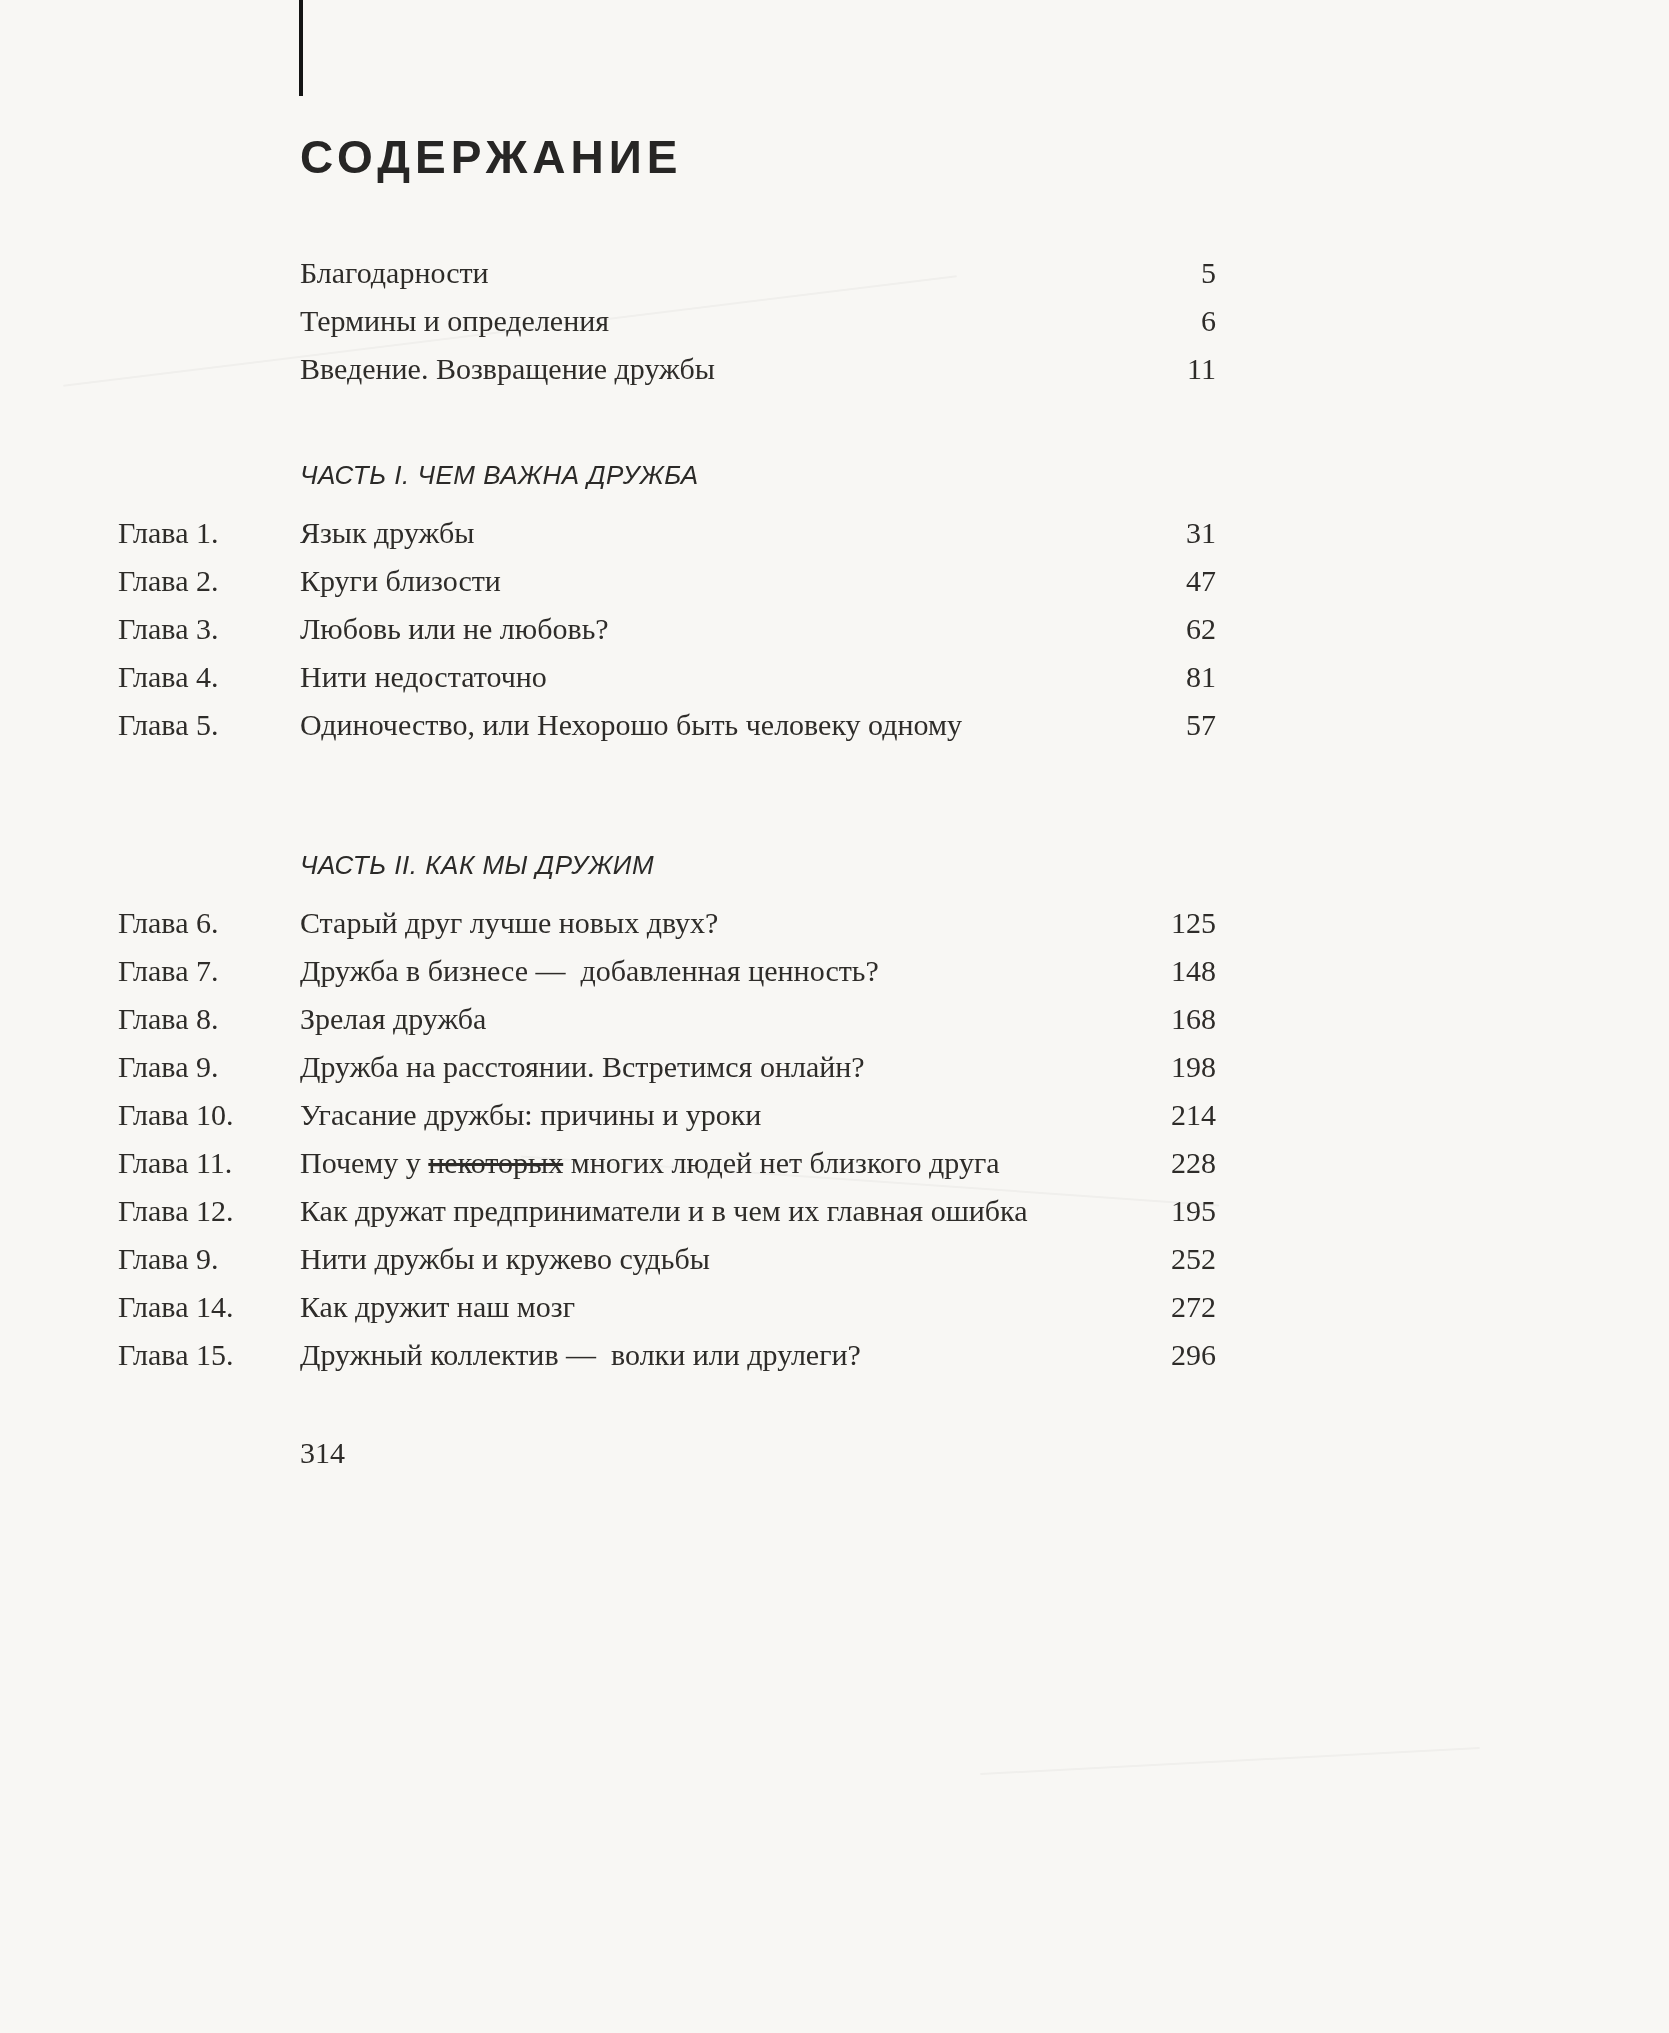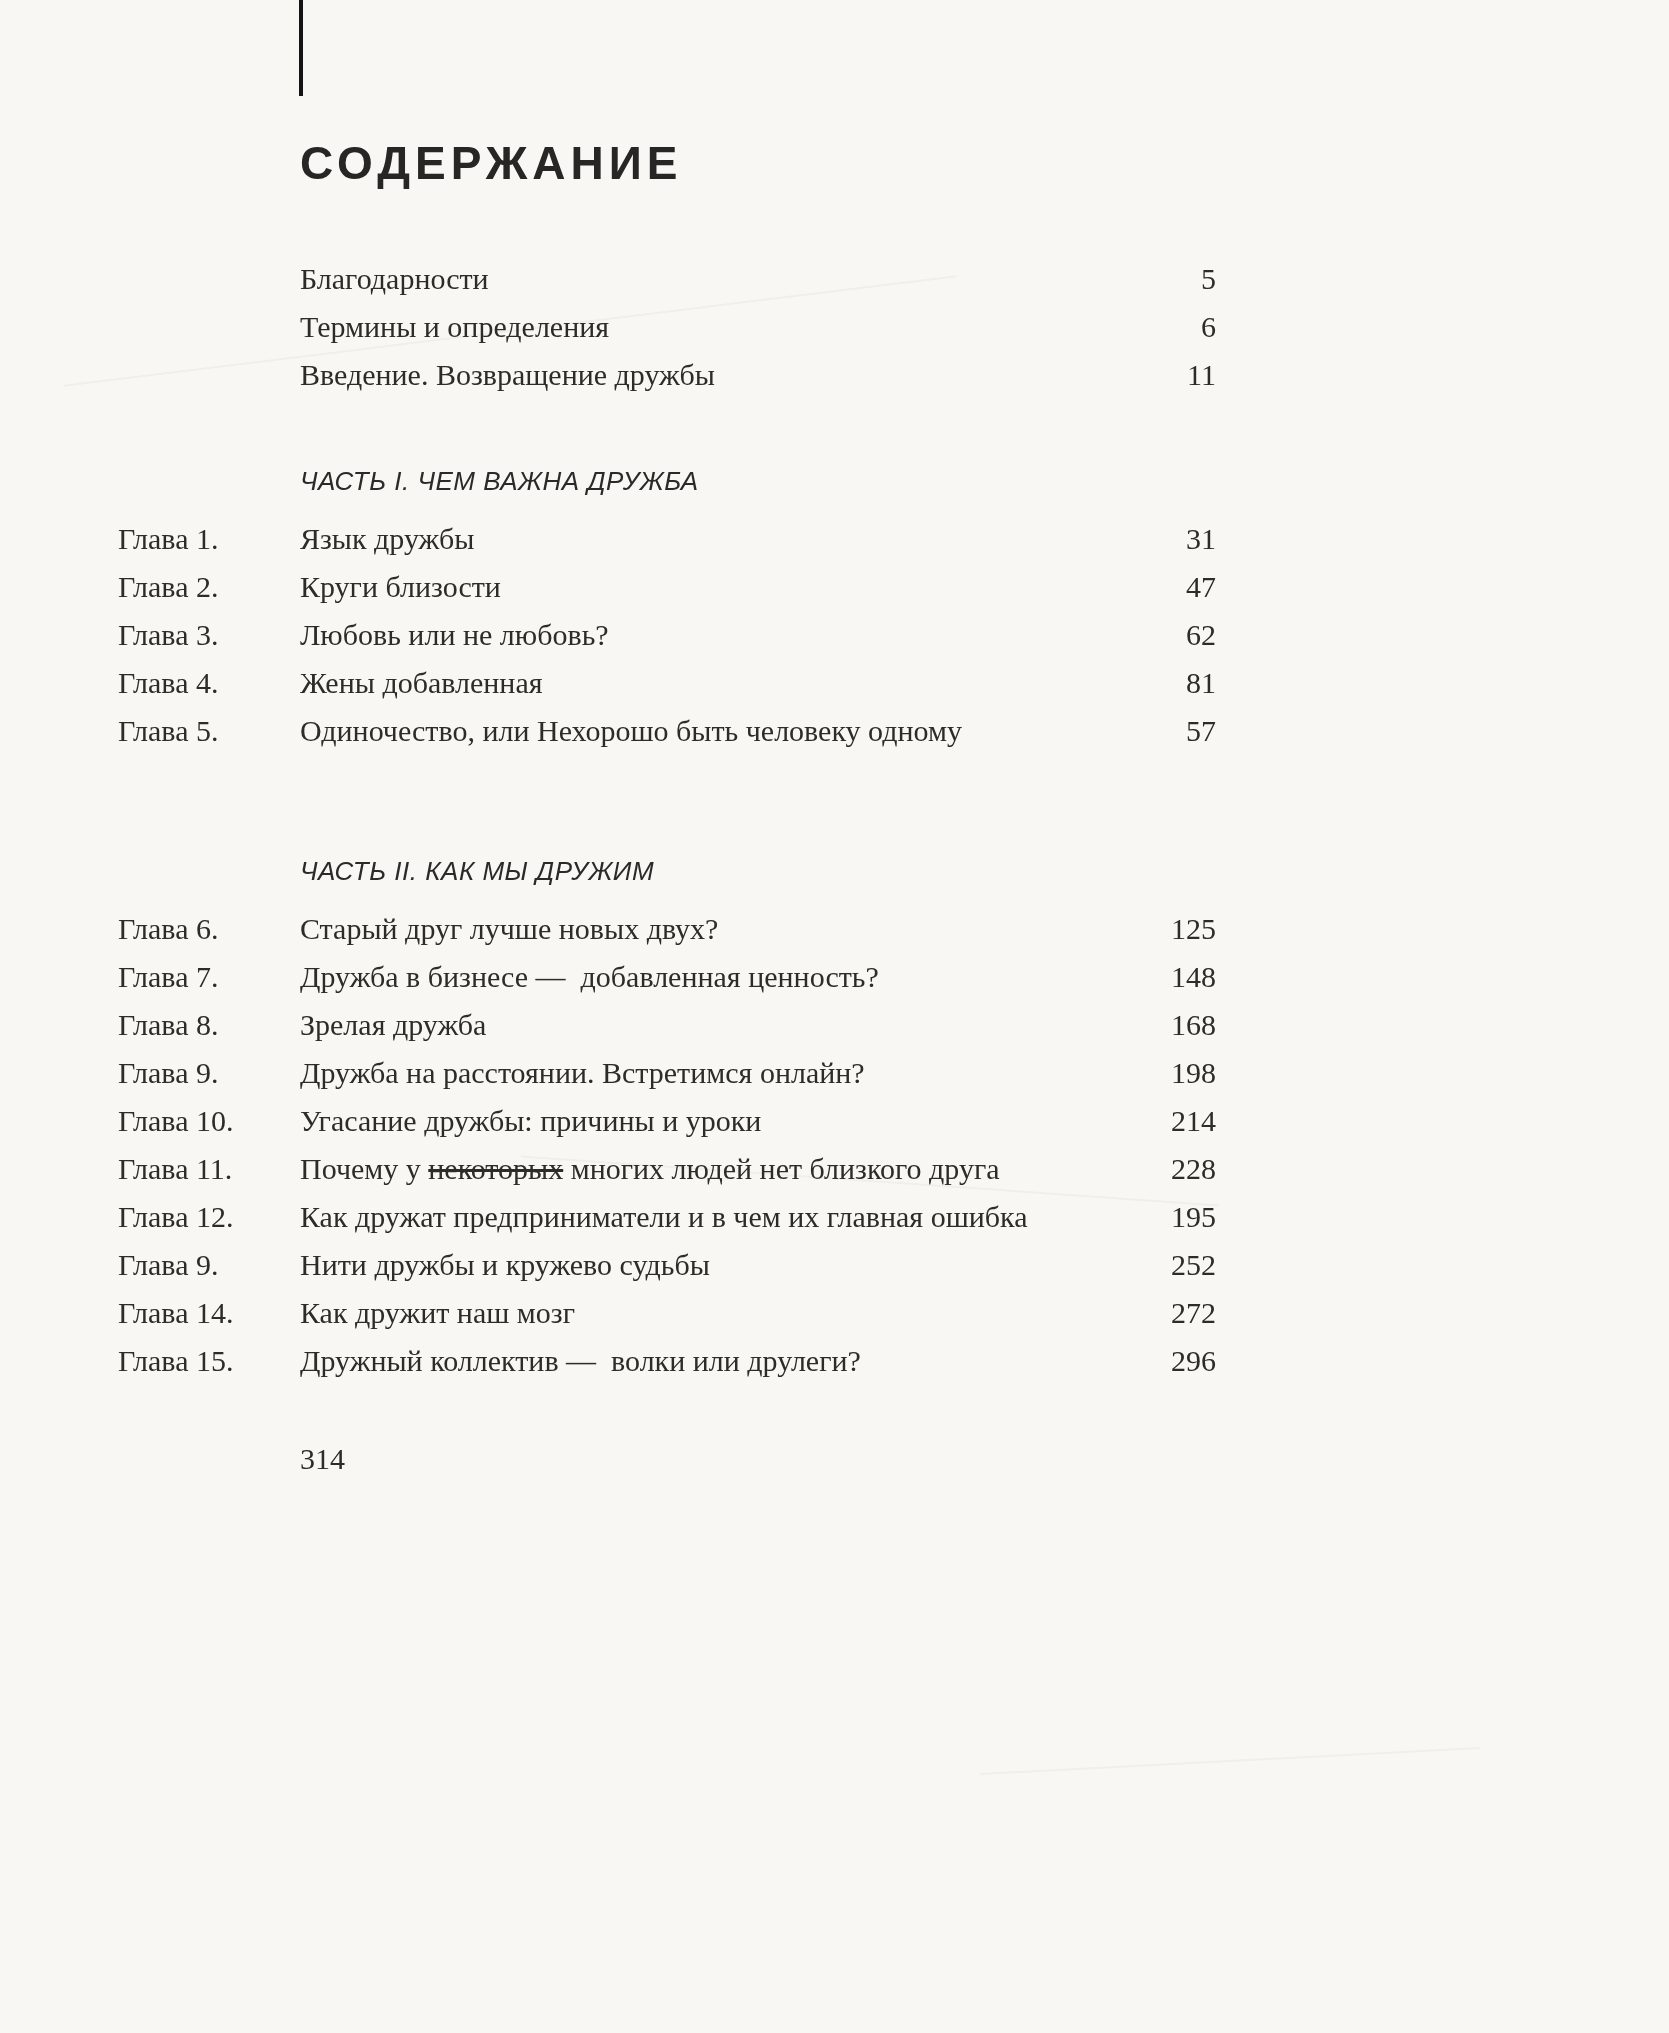--- a/index.html
+++ b/index.html
@@ -18,21 +18,21 @@
   .crease-1 { width:900px; height:2px; left:60px; top:330px; transform:rotate(-7deg); }
   .crease-2 { width:700px; height:2px; left:520px; top:1180px; transform:rotate(4deg); }
   .crease-3 { width:500px; height:2px; left:980px; top:1760px; transform:rotate(-3deg); }
 
   .corner-line {
     position:absolute; left:299px; top:0; width:4px; height:96px;
     background:#141414;
   }
 
   .content {
-    position:absolute; left:118px; top:6px; width:1098px;
+    position:absolute; left:118px; top:0; width:1098px;
   }
 
   .toc-title {
     margin:132px 0 0 182px;
     font-family:"Liberation Sans", sans-serif;
     font-weight:700;
     font-size:46px;
     line-height:1.1;
     letter-spacing:5px;
     color:#272625;
@@ -112,21 +112,21 @@
         <span class="cell-title">Круги близости</span>
         <span class="cell-page">47</span>
       </div>
       <div class="row">
         <span class="cell-label">Глава 3.</span>
         <span class="cell-title">Любовь или не любовь?</span>
         <span class="cell-page">62</span>
       </div>
       <div class="row">
         <span class="cell-label">Глава 4.</span>
-        <span class="cell-title">Жены добавленная</span>
+        <span class="cell-title">Нити недостаточно</span>
         <span class="cell-page">81</span>
       </div>
       <div class="row">
         <span class="cell-label">Глава 5.</span>
         <span class="cell-title">Одиночество, или Нехорошо быть человеку одному</span>
         <span class="cell-page">57</span>
       </div>
     </div>
 
     <div>

